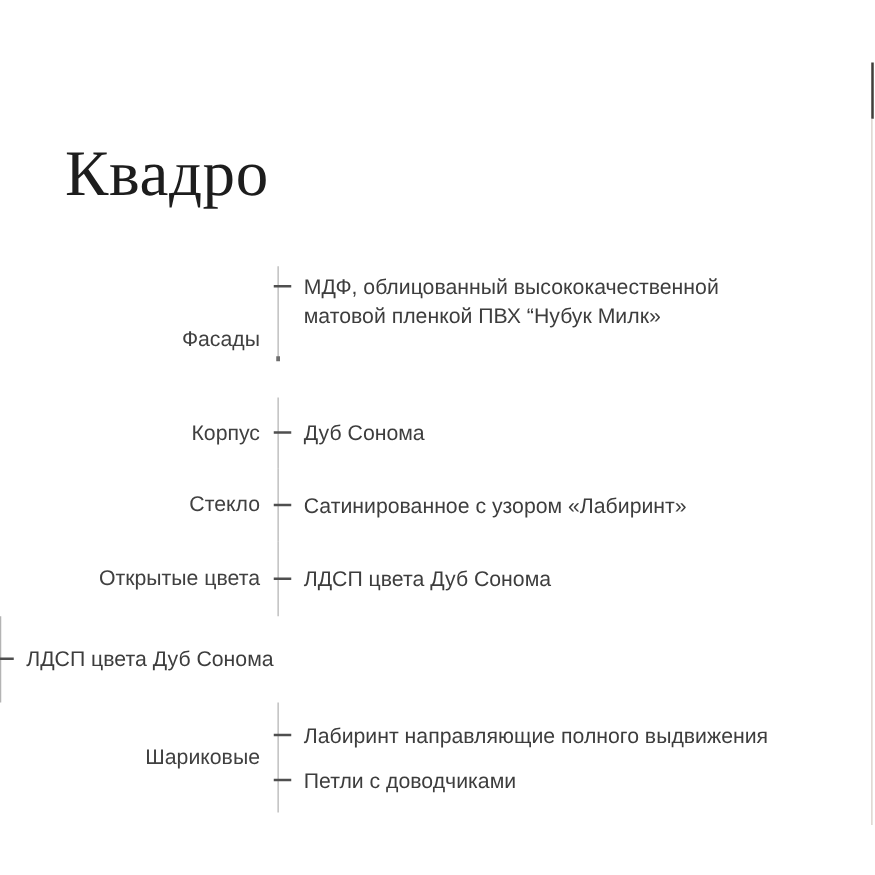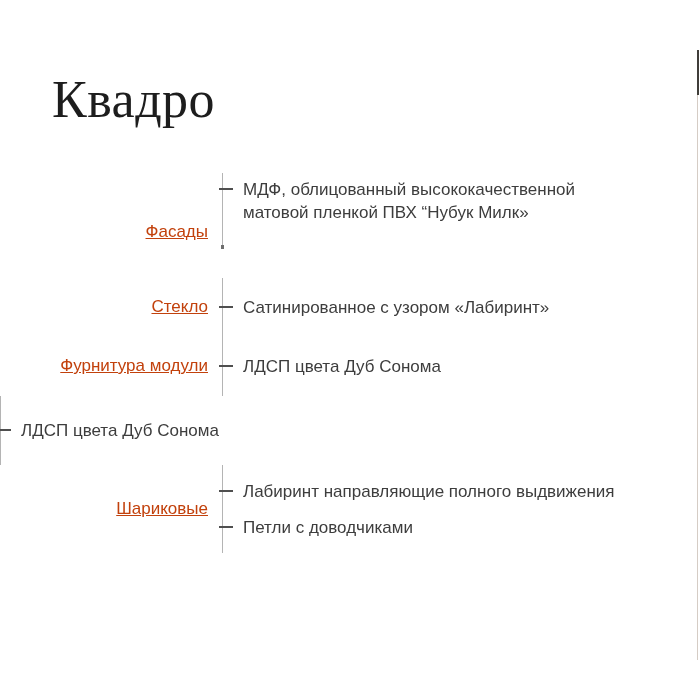--- a/index.html
+++ b/index.html
@@ -4,21 +4,21 @@
 <style>
   html,body{margin:0;padding:0;}
   body{
     width:700px;height:700px;
     background:#ffffff;
     font-family:"Liberation Sans","DejaVu Sans",sans-serif;
     position:relative;
     overflow:hidden;
   }
   .page-title{
-    margin:70px 0 0 52px;
+    margin:110px 0 0 52px;
     font-family:"Liberation Serif","DejaVu Serif",serif;
     font-weight:400;
     font-size:52px;
     line-height:60px;
     color:#1d1d1d;
     letter-spacing:0.5px;
   }
   .spec-table{
     margin-top:43px;
     width:700px;
@@ -26,22 +26,21 @@
   .spec-row{display:flex;}
   .spec-label{
     width:208px;
     padding-right:14px;
     flex:0 0 auto;
     text-align:right;
     align-self:center;
     white-space:pre-line;
     font-size:17px;
     line-height:24px;
-    color:#c2410c;
-    text-decoration:underline;
+    color:#404040;
   }
   .spec-values{
     flex:1;
     border-left:1px solid #b4b4b4;
     padding-left:20px;
     display:flex;
     flex-direction:column;
     justify-content:center;
     row-gap:13px;
     position:relative;
@@ -103,30 +102,36 @@
 
 <div class="spec-table">
 
   <div class="spec-row r0">
     <div class="spec-label">Фасады</div>
     <div class="spec-values">
       <div class="spec-item">МДФ, облицованный высококачественной матовой пленкой ПВХ “Нубук Милк»</div>
     </div>
   </div>
 
+  <div class="spec-row r1">
+    <div class="spec-label">Корпус</div>
+    <div class="spec-values">
+      <div class="spec-item">Дуб Сонома</div>
+    </div>
+  </div>
 
   <div class="spec-row r2">
     <div class="spec-label">Стекло</div>
     <div class="spec-values">
       <div class="spec-item">Сатинированное с узором «Лабиринт»</div>
     </div>
   </div>
 
   <div class="spec-row r3">
-    <div class="spec-label">Фурнитура модули</div>
+    <div class="spec-label">Открытые цвета</div>
     <div class="spec-values">
       <div class="spec-item">ЛДСП цвета Дуб Сонома</div>
     </div>
   </div>
 
   <div class="spec-row r4">
     <div class="spec-values">
       <div class="spec-item">ЛДСП цвета Дуб Сонома</div>
     </div>
   </div>

